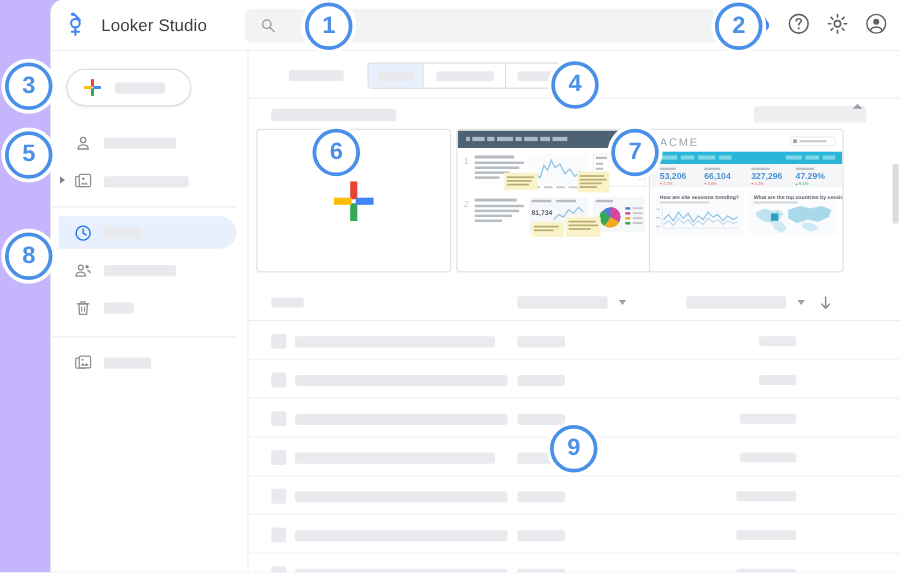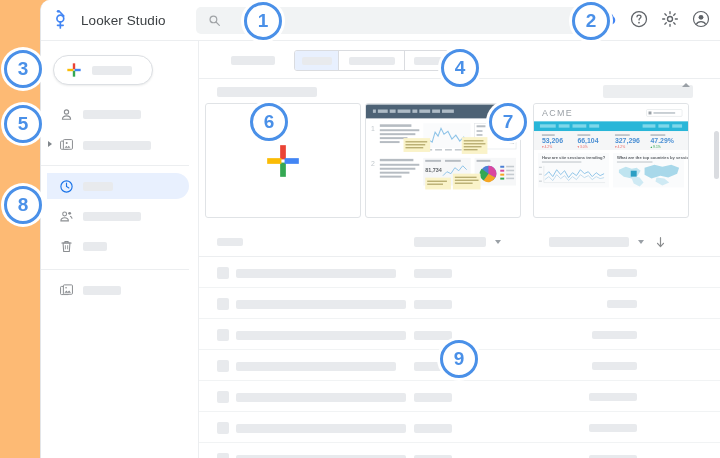--- a/index.html
+++ b/index.html
@@ -3,21 +3,21 @@
 <meta charset="utf-8">
 <style>
   * { box-sizing: border-box; }
   html, body {
     margin: 0; padding: 0;
     width: 720px; height: 458px;
     background: #ffffff;
     font-family: "Liberation Sans", sans-serif;
     overflow: hidden;
   }
-  #root { position: relative; width: 720px; height: 458px; background: #fdba74; }
+  #root { position: relative; width: 720px; height: 458px; background: #c4b5fd; }
 
   
   .app-window {
     position: absolute; left: 40px; top: 0; width: 680px; height: 458px;
     background: #ffffff;
     border-top-left-radius: 10px;
     border-left: 1px solid #e3e5e8;
     overflow: hidden;
   }
 
@@ -95,21 +95,21 @@
     border-bottom: 4px solid #9aa0a6; border-left: 4px solid transparent; border-right: 4px solid transparent; cursor: pointer; }
 
   .cards { position: absolute; left: 0; top: 62px; width: 522px; height: 118px; }
   .card {
     position: absolute; top: 0; width: 156px; height: 115px;
     border: 1px solid #e0e3e6; border-radius: 3px; background: #fff; overflow: hidden; cursor: pointer;
   }
   .card-blank { left: 6px; display: flex; align-items: center; justify-content: center; }
   .card-blank .plus-big { width: 38px; height: 38px; }
   .card-b { left: 166px; }
-  .card-c { left: 334px; }
+  .card-c { left: 320px; }
   .card-thumb { width: 100%; height: 88px; display: block; }
 
   
   .list { position: absolute; left: 0; top: 186px; width: 522px; height: 231px; }
   .list-head { position: relative; height: 30px; border-bottom: 1px solid #eceef0; }
   .lh-name { position: absolute; left: 18px; top: 11px; width: 26px; height: 8px; }
   .lh-f1 { position: absolute; left: 215px; top: 10px; width: 72px; height: 10px; }
   .lh-f2 { position: absolute; left: 350px; top: 10px; width: 80px; height: 10px; }
   .dd-caret { position: absolute; top: 13px; width: 0; height: 0;
     border-top: 4px solid #9aa0a6; border-left: 3.5px solid transparent; border-right: 3.5px solid transparent; cursor: pointer; }

